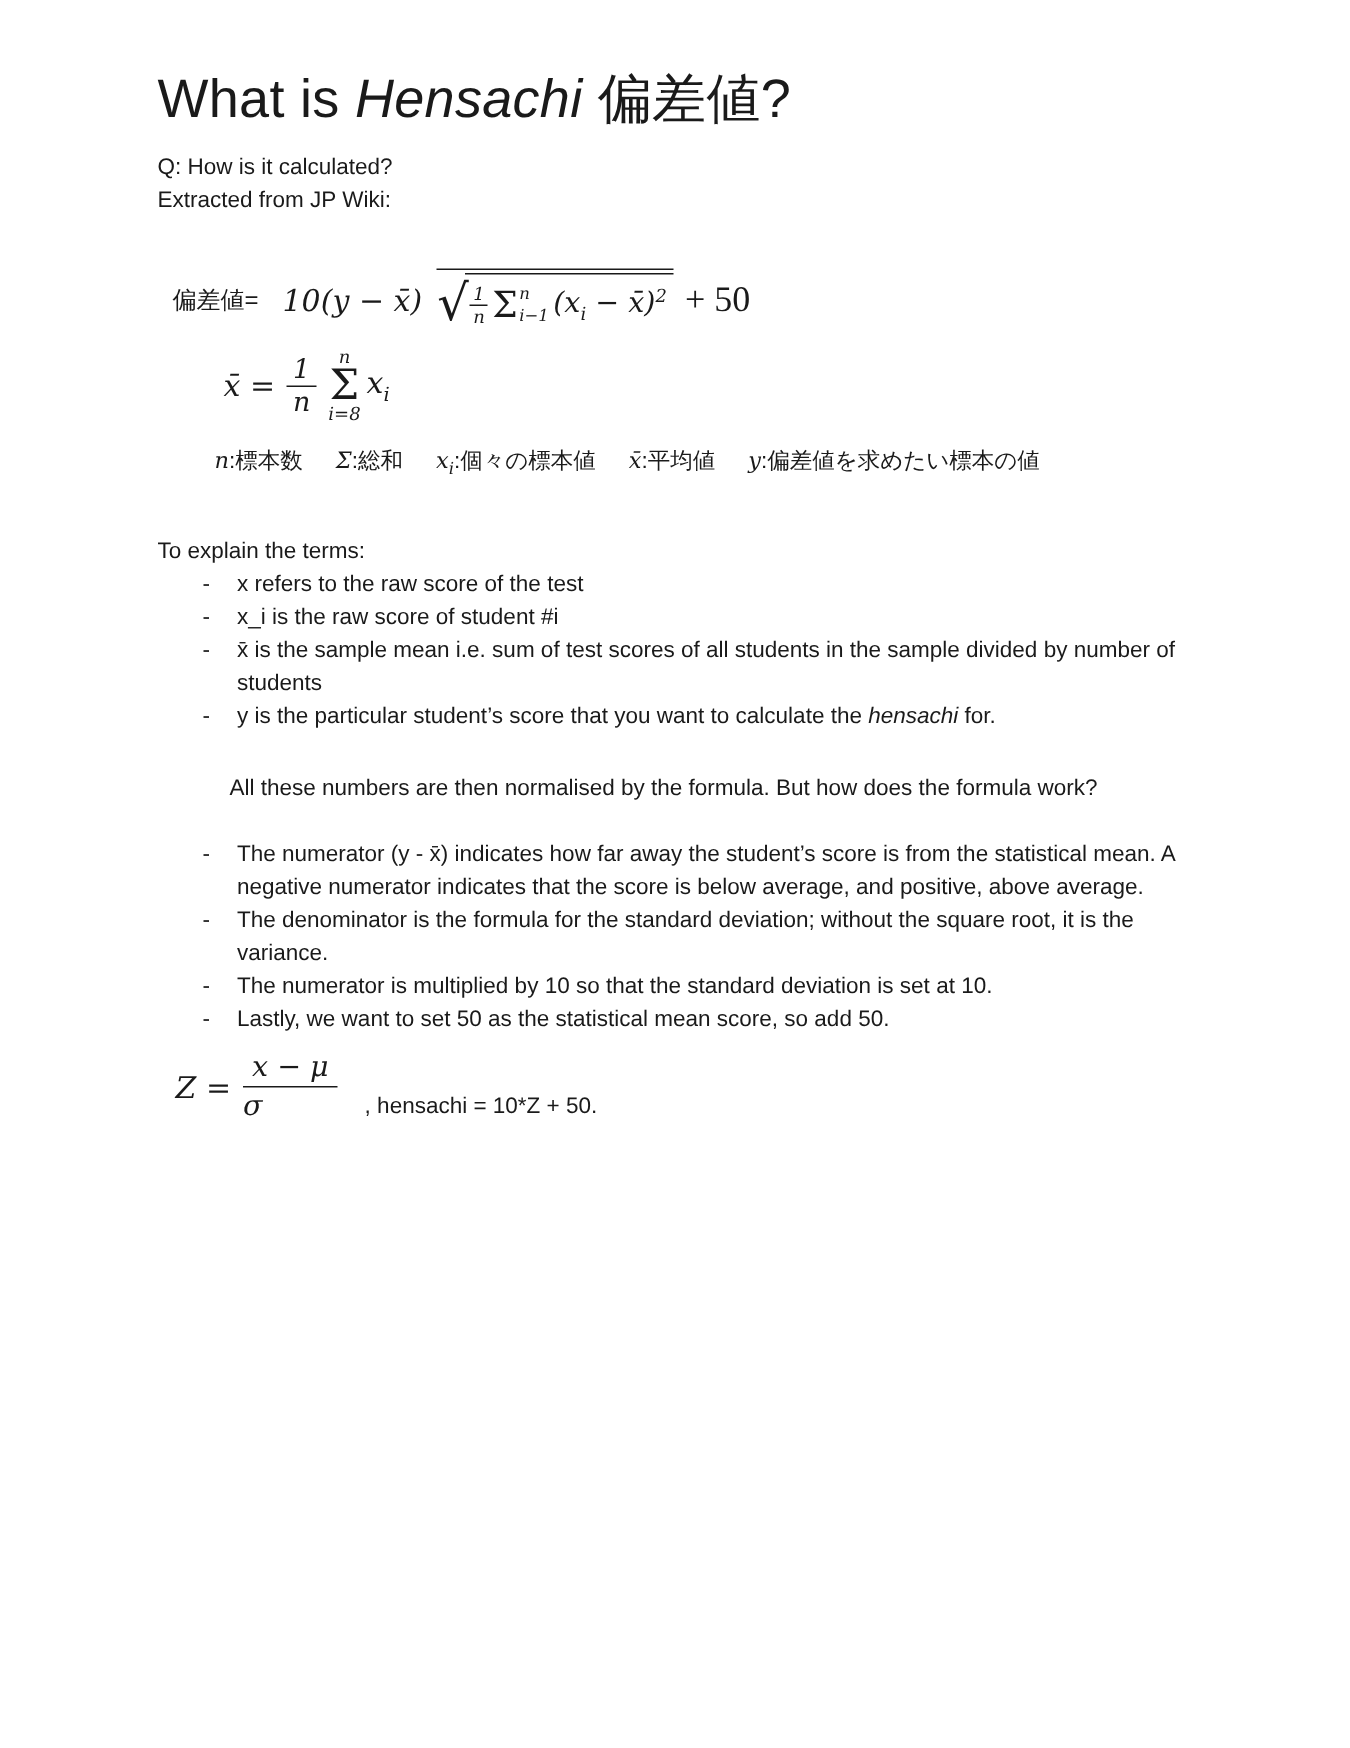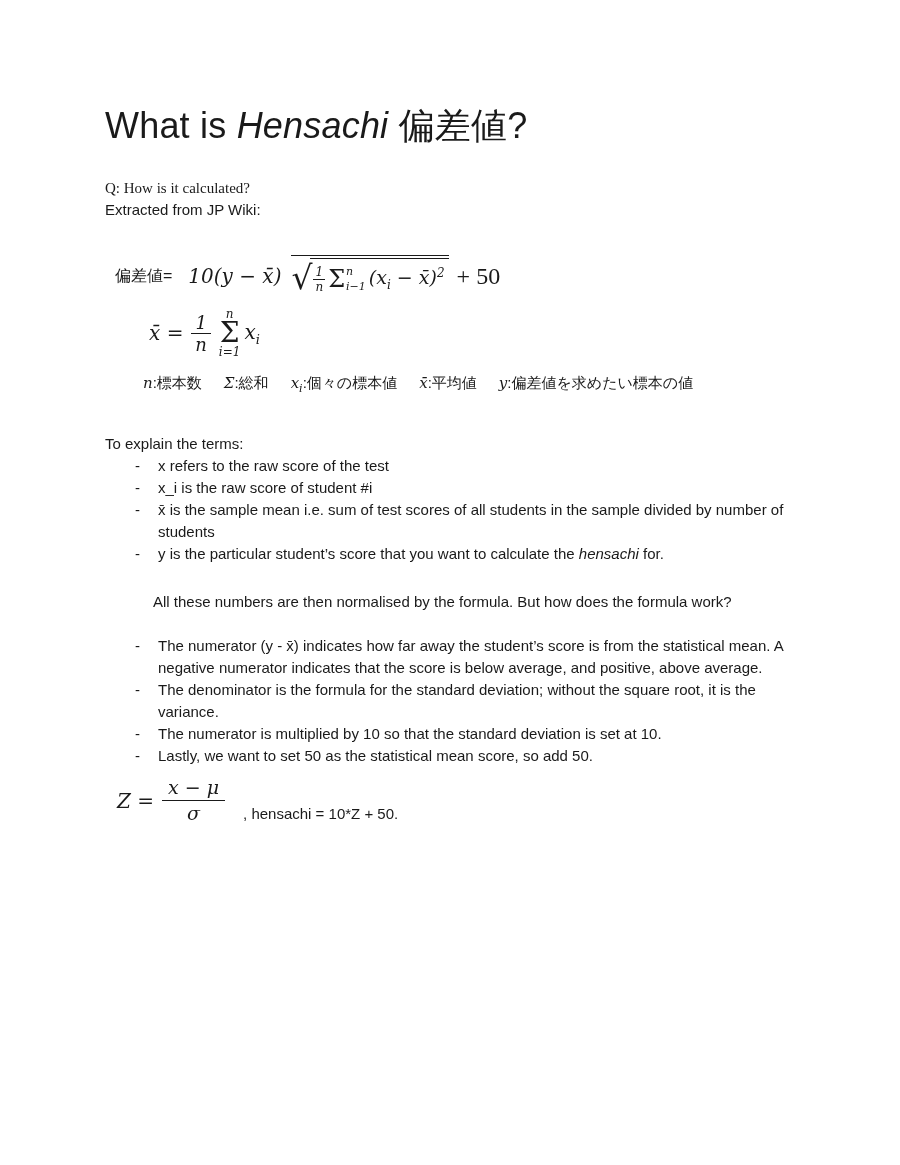--- a/index.html
+++ b/index.html
@@ -3,34 +3,34 @@
 <meta charset="utf-8">
 <style>
   html, body { margin: 0; padding: 0; }
   body {
     width: 900px; height: 1165px;
     background: #ffffff;
     font-family: "Liberation Sans", sans-serif;
     color: #1a1a1a;
     overflow: hidden;
   }
-  .page { width: 690px; padding: 104px 105px 0 105px; }
+  .page { width: 690px; padding: 44px 105px 0 105px; }
 
   .title {
     font-size: 36px; line-height: 44px; font-weight: 400;
     margin: 0;
     letter-spacing: 0.2px;
   }
   .title em { font-style: italic; }
 
   .body {
     font-size: 15px; line-height: 22px; margin: 0;
   }
   .mt-para { margin-top: 36px; }
-  .mt-q { margin-top: 29px; font-family: Liberation Serif, serif; }
+  .mt-q { margin-top: 13px; }
 
   
   .formula-figure { margin-top: 34px; }
 
   .f-row1 { display: flex; align-items: center; margin-left: 10px; }
   .f-lhs { font-size: 16px; margin-right: 6px; white-space: nowrap; }
 
   .frac { display: inline-flex; flex-direction: row; align-items: center; }
   .frac .num {
     font-family: "DejaVu Serif", serif; font-style: italic;
@@ -99,21 +99,21 @@
   .li-text { flex: 1; }
   .li-text em { font-style: italic; }
   .mt-all { margin-top: 26px; margin-left: 48px; }
   .mt-list2 { margin-top: 22px; }
   .mt-short { margin-top: 32px; }
 
   
   .z-row { display: flex; align-items: flex-end; margin: 10px 0 0 12px; }
   .z-formula { display: inline-flex; align-items: center; font-family: "DejaVu Serif", serif; font-style: italic; font-size: 20px; }
   .z-lhs { margin-right: 8px; white-space: nowrap; }
-  .z-frac { display: inline-flex; flex-direction: column; align-items: center; font-size: 19px; line-height: 21px; }
+  .z-frac { display: inline-flex; flex-direction: column; align-items: flex-start; font-size: 19px; line-height: 21px; }
   .z-frac .znum { border-bottom: 1.4px solid #1a1a1a; padding: 0 6px 2px 6px; white-space: nowrap; }
   .z-frac .zden { padding-top: 2px; }
   .z-tail { font-size: 15px; line-height: 20px; margin-left: 18px; }
   .where-line { margin-top: 3px; }
 </style>
 </head>
 <body>
 
 <div class="page">
 
@@ -152,21 +152,21 @@
 
     <div class="f-row2">
       <span class="lhs">x̄ =</span>
       <span class="frac2">
         <span class="fnum">1</span>
         <span class="fden">n</span>
       </span>
       <span class="big-sum">
         <span class="bsup">n</span>
         <span class="bsigma">Σ</span>
-        <span class="bsub">i=1</span>
+        <span class="bsub">i=8</span>
       </span>
       <span class="rhs"><span>x</span><sub>i</sub></span>
     </div>
 
     <div class="f-legend">
       <span class="legend-item">
           <span class="legend-var">n</span>
           <span class="legend-label">:標本数</span>
         </span>
       <span class="legend-item">

